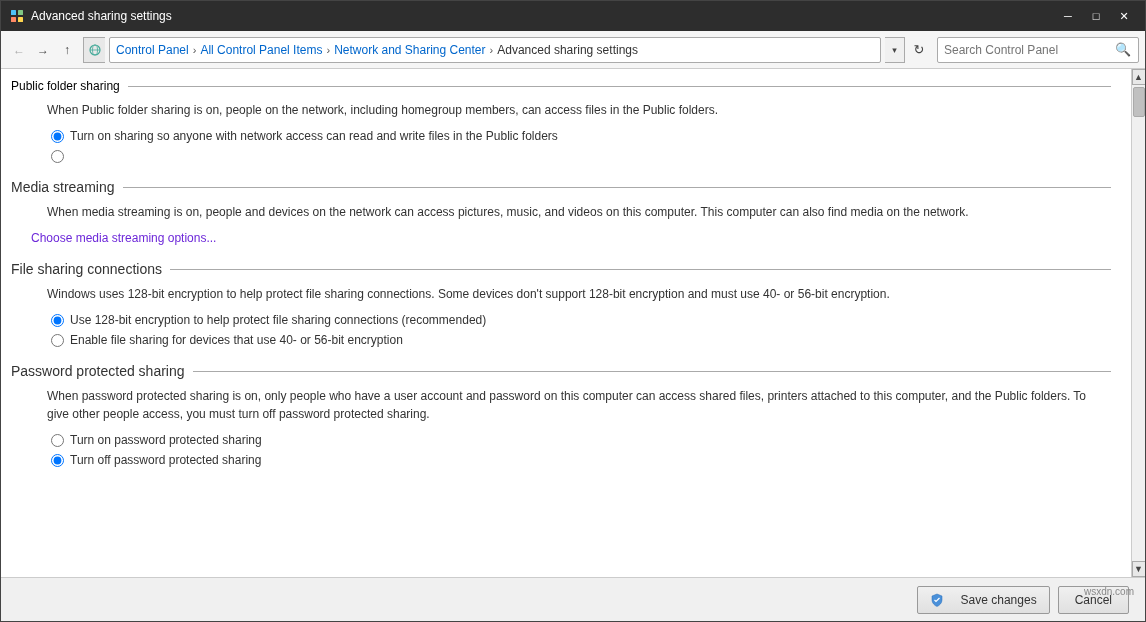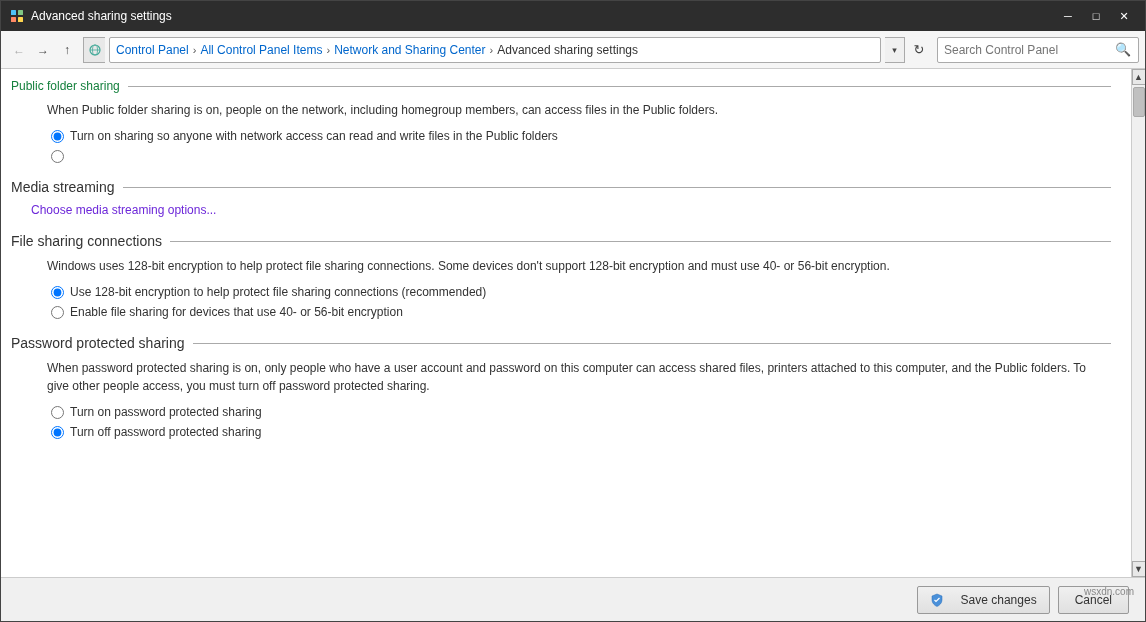--- a/index.html
+++ b/index.html
@@ -312,21 +312,21 @@
       bottom: 25px;
       right: 12px;
       font-size: 10px;
       color: #888;
       pointer-events: none;
     }
 
     
     .partial-header {
       font-size: 12px;
-      color: #15803d;
+      color: #000000;
       display: flex;
       align-items: center;
       margin-bottom: 8px;
     }
     .partial-header-text {
       margin-right: 8px;
       white-space: nowrap;
     }
   </style>
 </head>
@@ -402,20 +402,21 @@
             <input type="radio" name="public-folder" style="">
           </label>
         </div>
       </div>
 
       <div class="section">
         <div class="section-header">
           <span class="section-header-text">Media streaming</span>
           <div class="section-line"></div>
         </div>
+        <p class="section-description">When media streaming is on, people and devices on the network can access pictures, music, and videos on this computer. This computer can also find media on the network.</p>
         <a class="link-option">Choose media streaming options...</a>
       </div>
 
       <div class="section" style="margin-top:12px;">
         <div class="section-header">
           <span class="section-header-text">File sharing connections</span>
           <div class="section-line"></div>
         </div>
         <p class="section-description">Windows uses 128-bit encryption to help protect file sharing connections. Some devices don't support 128-bit encryption and must use 40- or 56-bit encryption.</p>
         <div class="section-options">

